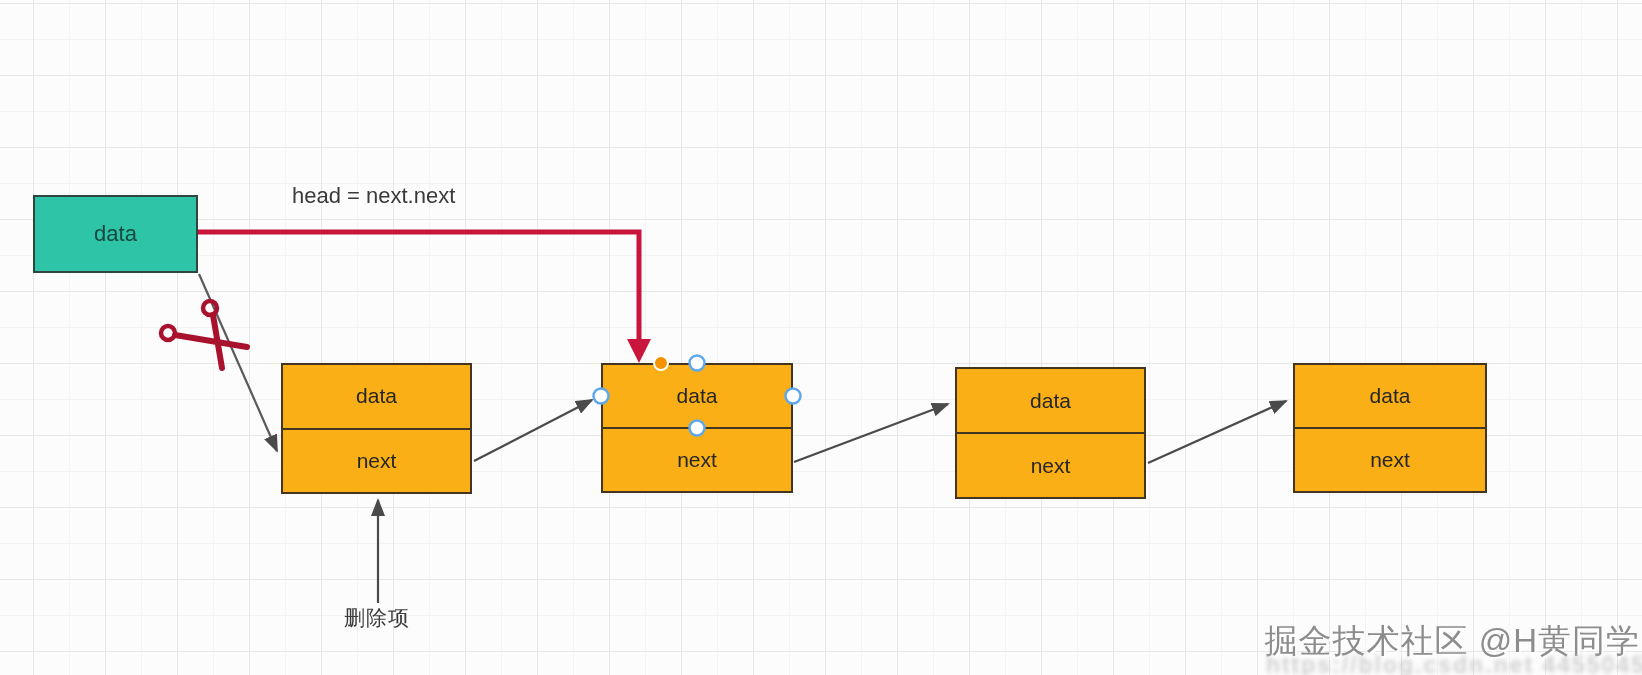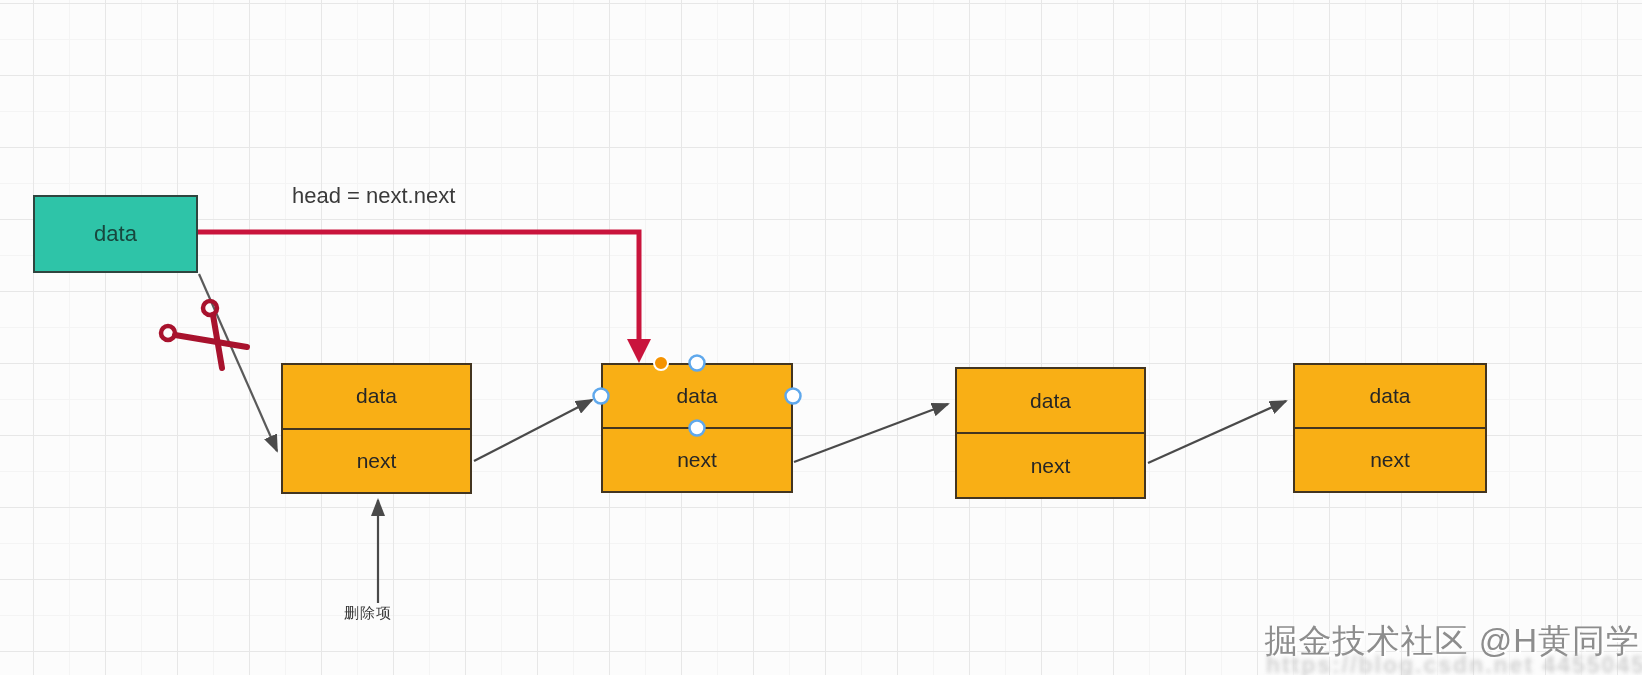--- a/index.html
+++ b/index.html
@@ -35,21 +35,21 @@
     flex:1;display:flex;align-items:center;justify-content:center;
     font-size:21px;color:#262626;
   }
   .node .cell.data{border-bottom:2px solid #433520;}
   .assign-label{
     position:absolute;left:292px;top:183px;width:204px;
     font-size:22px;color:#3a3a3a;white-space:nowrap;z-index:3;
   }
   .delete-label{
     position:absolute;left:344px;top:604px;
-    font-size:15px;color:#3b3b3b;letter-spacing:1px;z-index:3;
+    font-size:21px;color:#3b3b3b;letter-spacing:1px;z-index:3;
   }
   .watermark{
     position:absolute;right:2px;top:619px;
     font-size:33px;font-weight:400;color:#8d8d8d;letter-spacing:1px;
     text-shadow:2px 2px 0 #ffffff,1px 1px 0 #ffffff;
     z-index:6;white-space:nowrap;
   }
   .watermark-ghost{
     position:absolute;right:-4px;top:652px;
     font-size:23px;font-weight:700;color:#c6c6c6;letter-spacing:2px;

